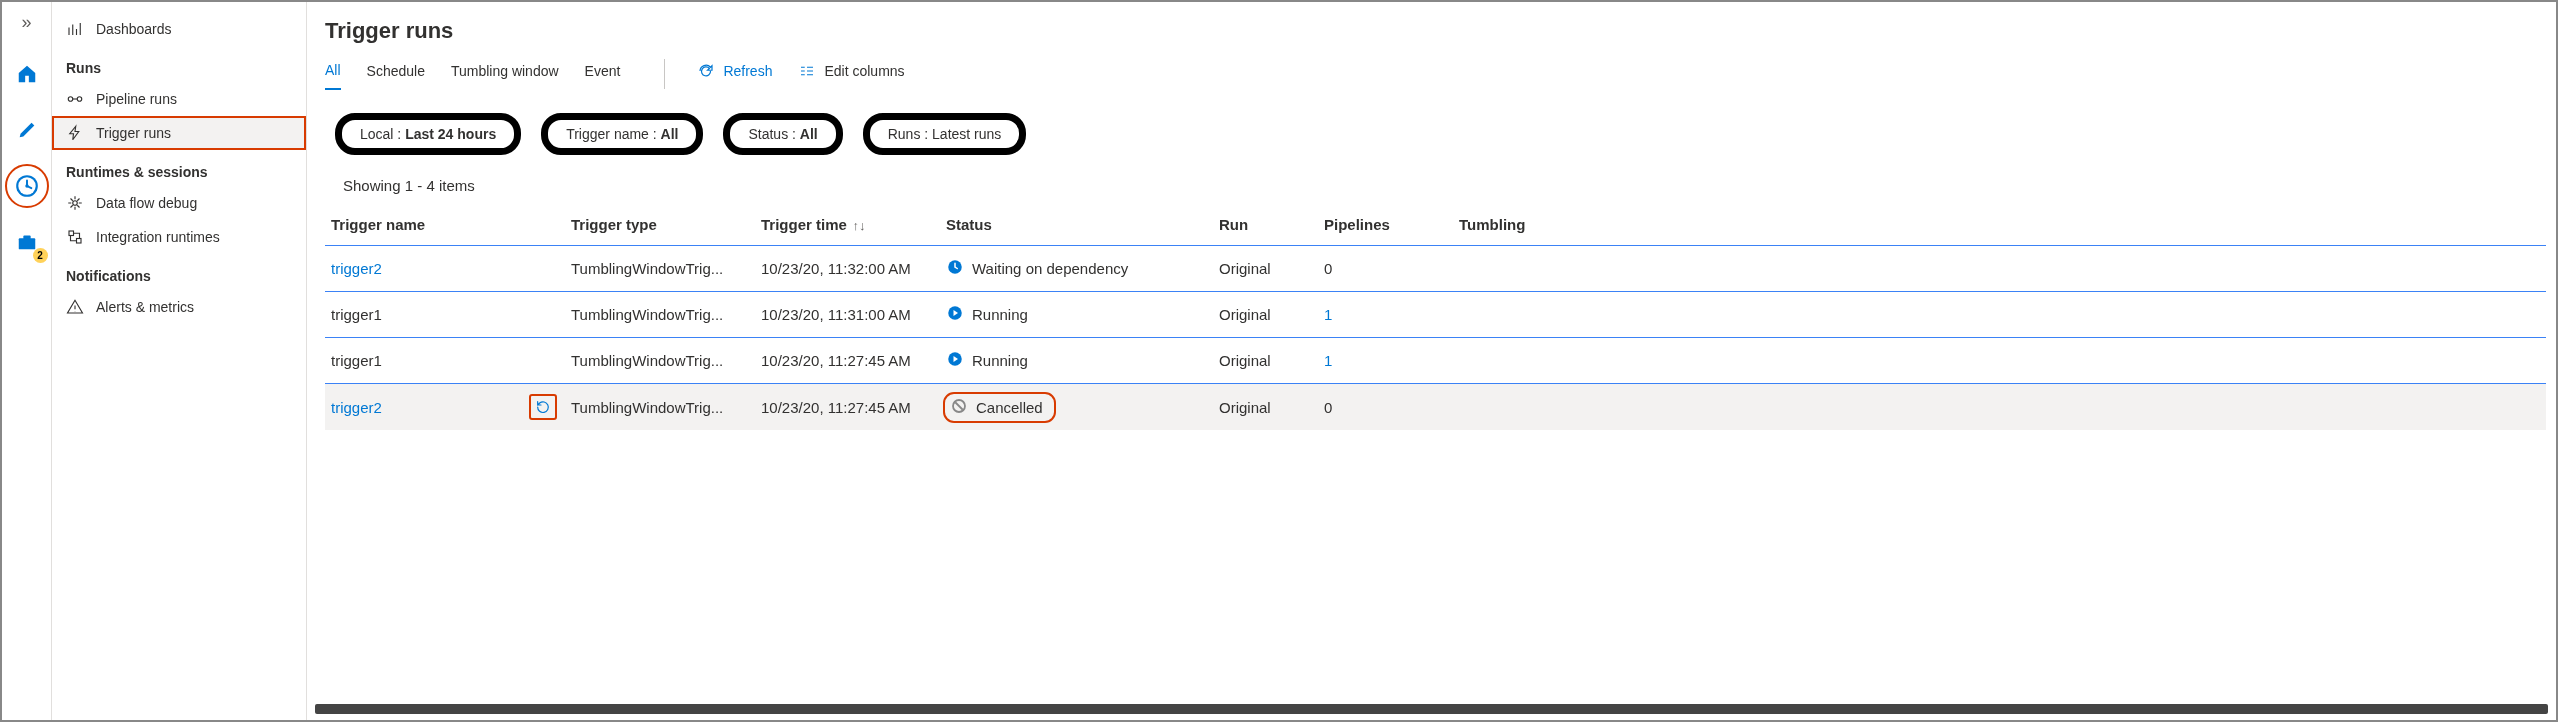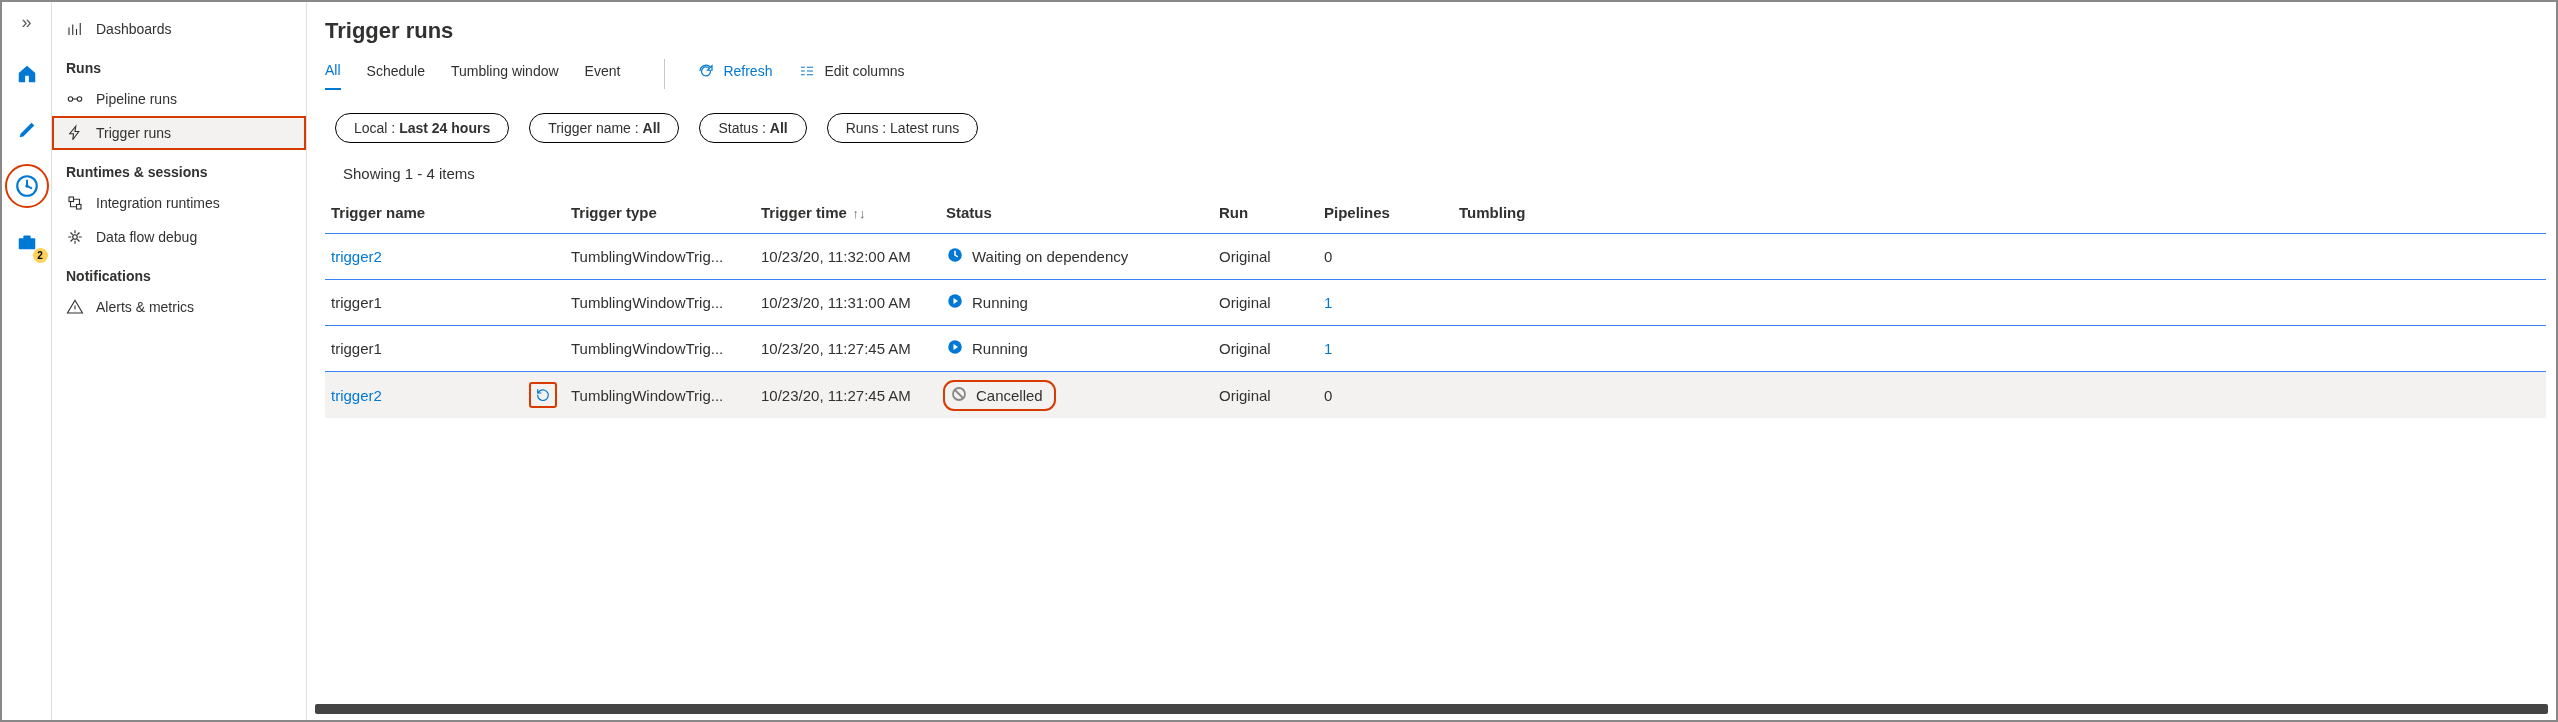--- a/index.html
+++ b/index.html
@@ -73,21 +73,21 @@
   
   .main { flex:1; padding: 6px 10px 0 18px; display:flex;flex-direction:column; position:relative;}
   .title { font-size:22px; font-weight:600; padding:10px 0 14px;}
   .tabs { display:flex;align-items:center;gap:26px; border-bottom:1px solid transparent;}
   .tabs .tab { padding:4px 0 10px; cursor:pointer; color:#323130;}
   .tabs .tab.active { color:#0078d4; border-bottom:2px solid #0078d4; font-weight:400;}
   .tabs .sep { width:1px;height:30px;background:#c8c6c4;margin:0 6px 0 18px;}
   .tabs .action { display:flex;align-items:center;gap:8px;color:#0078d4;cursor:pointer;padding-bottom:6px;}
   
   .pills { display:flex;gap:20px;padding:22px 0 10px 10px; }
-  .pill { border:1px solid #000000;border-radius:20px;padding:6px 18px;font-size:14px;cursor:pointer;white-space:nowrap;}
+  .pill { border:7px solid #000000;border-radius:20px;padding:6px 18px;font-size:14px;cursor:pointer;white-space:nowrap;}
   .pill b { font-weight:700;}
   
   .count { padding:12px 0 14px 18px;font-size:15px;}
   .grid { width:100%; }
   .grid .hdr { display:flex;padding:8px 0 12px 6px;font-weight:600;font-size:15px;}
   .grid .row { display:flex;align-items:center;padding:10px 0 10px 6px;border-top:1px solid #3b82f6;font-size:15px;}
   .grid .row.hover { background:#f3f2f1;}
   .col-name{width:240px;}
   .col-type{width:190px;}
   .col-time{width:185px;}
@@ -160,32 +160,32 @@
     </div>
     <div class="item sel">
       <svg viewBox="0 0 24 24">
           <path d="M13 3L5 13h5l-1 8 8-11h-5z"></path>
         </svg>
       <span>Trigger runs</span>
     </div>
     <div class="grouplabel">Runtimes &amp; sessions</div>
     <div class="item">
       <svg viewBox="0 0 24 24">
+          <circle cx="12" cy="12" r="3"></circle>
+          <path d="M12 3v4M12 17v4M3 12h4M17 12h4M6 6l3 3M15 15l3 3M18 6l-3 3M9 15l-3 3"></path>
+        </svg>
+      <span>Data flow debug</span>
+    </div>
+    <div class="item">
+      <svg viewBox="0 0 24 24">
           <rect x="4" y="4" width="6" height="6"></rect>
           <rect x="14" y="14" width="6" height="6"></rect>
           <path d="M10 7h8v7M14 17H6v-7"></path>
         </svg>
       <span>Integration runtimes</span>
-    </div>
-    <div class="item">
-      <svg viewBox="0 0 24 24">
-          <circle cx="12" cy="12" r="3"></circle>
-          <path d="M12 3v4M12 17v4M3 12h4M17 12h4M6 6l3 3M15 15l3 3M18 6l-3 3M9 15l-3 3"></path>
-        </svg>
-      <span>Data flow debug</span>
     </div>
     <div class="grouplabel">Notifications</div>
     <div class="item">
       <svg viewBox="0 0 24 24">
           <path d="M12 3L2 20h20z"></path>
           <path d="M12 10v5M12 17.5v.5"></path>
         </svg>
       <span>Alerts &amp; metrics</span>
     </div>
   </div>

